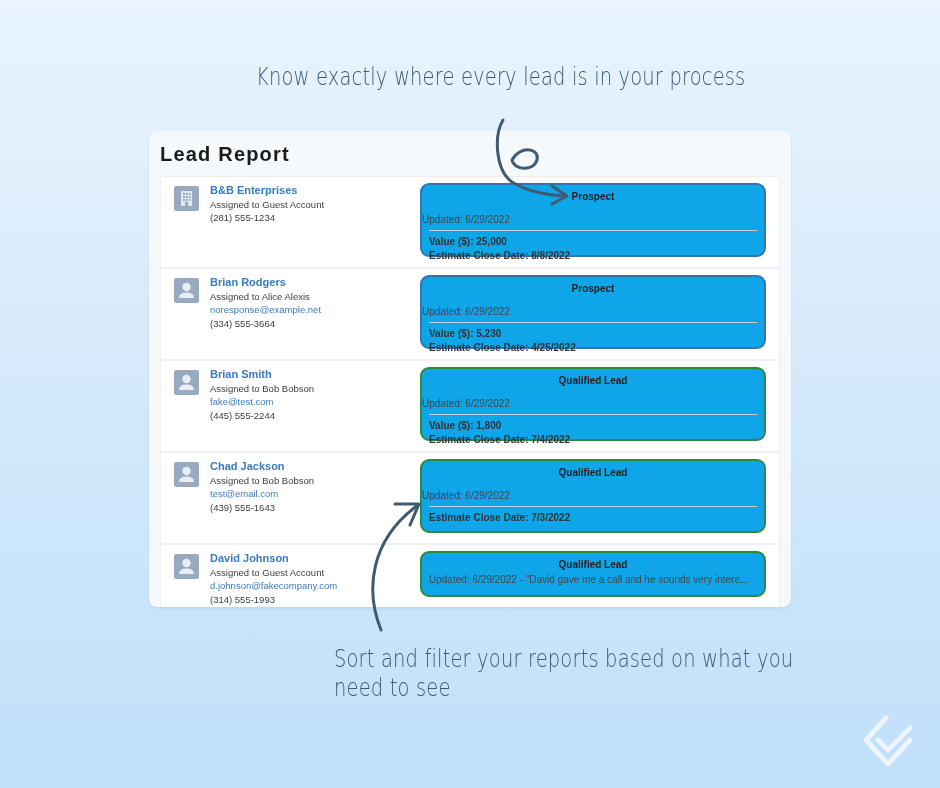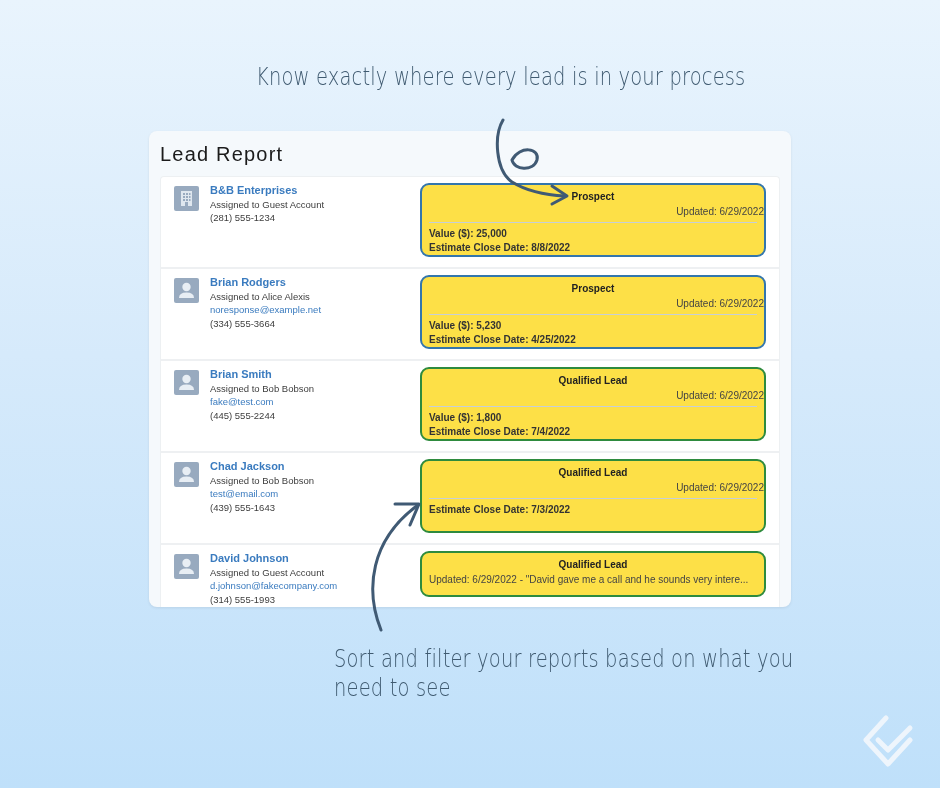--- a/index.html
+++ b/index.html
@@ -16,46 +16,46 @@
   }
   .caption.top { left:256px; top:62px; font-size:25px; }
   .caption.bottom { left:334px; top:644px; font-size:25px; }
   .panel {
     position:absolute; left:149px; top:131px; width:642px; height:476px;
     background:#f5f9fc; border-radius:8px; overflow:hidden;
     box-shadow: 0 1px 3px rgba(0,0,0,0.08);
   }
   .panel-title {
     position:absolute; left:11px; top:12px;
-    font-size:20px; font-weight:normal; color:#1b1b1b; letter-spacing:1.2px;
+    font-size:20px; font-weight:bold; color:#1b1b1b; letter-spacing:1.2px;
   }
   .list {
     position:absolute; left:11px; top:45px; width:618px; bottom:0;
     background:#fff; border-radius:4px 4px 0 0;
     border:1px solid #edf0f2; border-bottom:none;
   }
   .row {
     position:relative; height:90px; border-bottom:2px solid #eef0f2;
   }
   .avatar {
     position:absolute; left:13px; top:9px; width:25px; height:25px;
     background:#98aabf; border-radius:2px;
   }
   .avatar svg { display:block; }
   .info { position:absolute; left:49px; top:7px; font-size:9.5px; line-height:13.5px; color:#3d3d3d; }
   .info .name { color:#3a7bbf; font-weight:bold; font-size:11px; }
   .info .email { color:#3a7bbf; }
   .card {
     position:absolute; left:259px; top:6px; width:346px; height:74px;
-    background:#fde047; border:2px solid #3376ad; border-radius:9px;
+    background:#0ea5e9; border:2px solid #3376ad; border-radius:9px;
     box-sizing:border-box; font-size:10px; color:#333;
   }
   .card.green { border-color:#2e8b3e; }
   .card .status { text-align:center; font-weight:bold; margin-top:6px; color:#222; font-size:10px; }
-  .card .updated { text-align:right; margin-top:4px; color:#444; }
+  .card .updated { text-align:left; margin-top:12px; color:#444; }
   .card .divider { margin:5px 7px 0 7px; border-top:1px solid #c6cfd8; }
   .card .details { margin:4px 0 0 7px; line-height:13.5px; color:#333;font-weight:bold; }
   .card.short { height:46px; }
   .card.short .updated { text-align:left; padding-left:7px; margin-top:4px; white-space:nowrap; overflow:hidden; text-overflow:ellipsis; width:330px; }
   .arrow-svg { position:absolute; left:0; top:0; pointer-events:none; }
   .logo { position:absolute; left:862px; top:712px; }
 </style>
 </head>
 <body>
 

